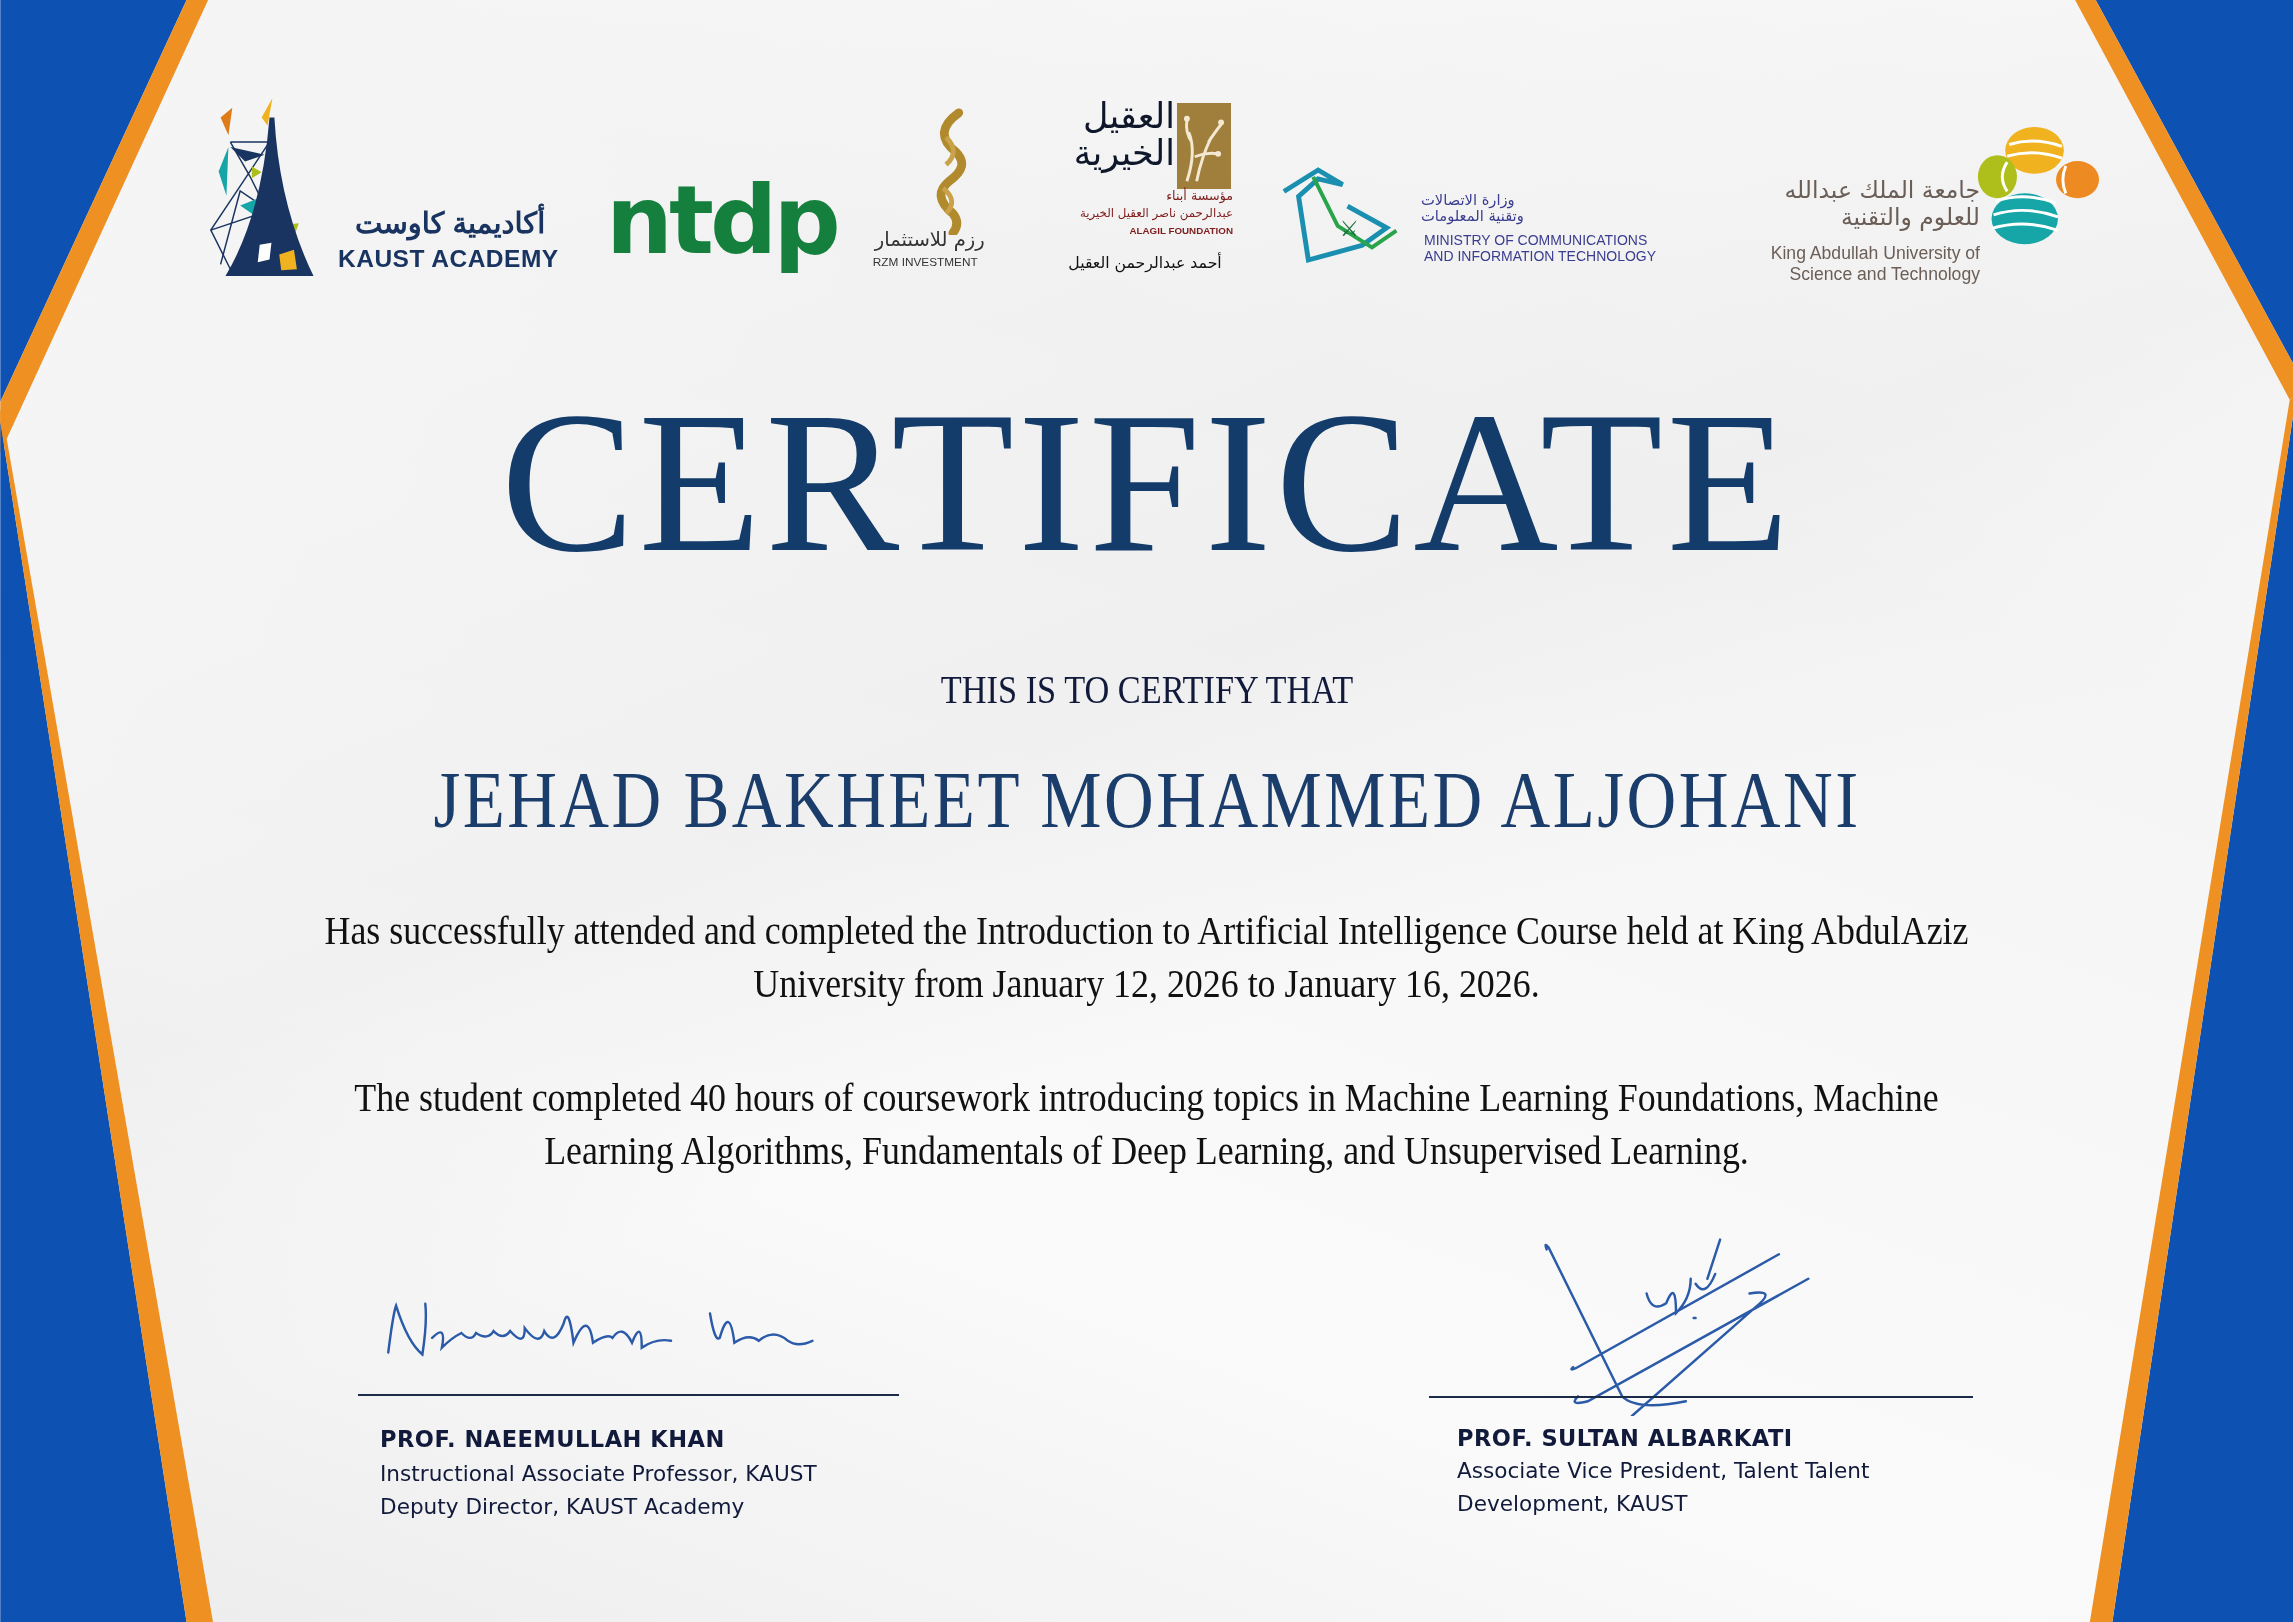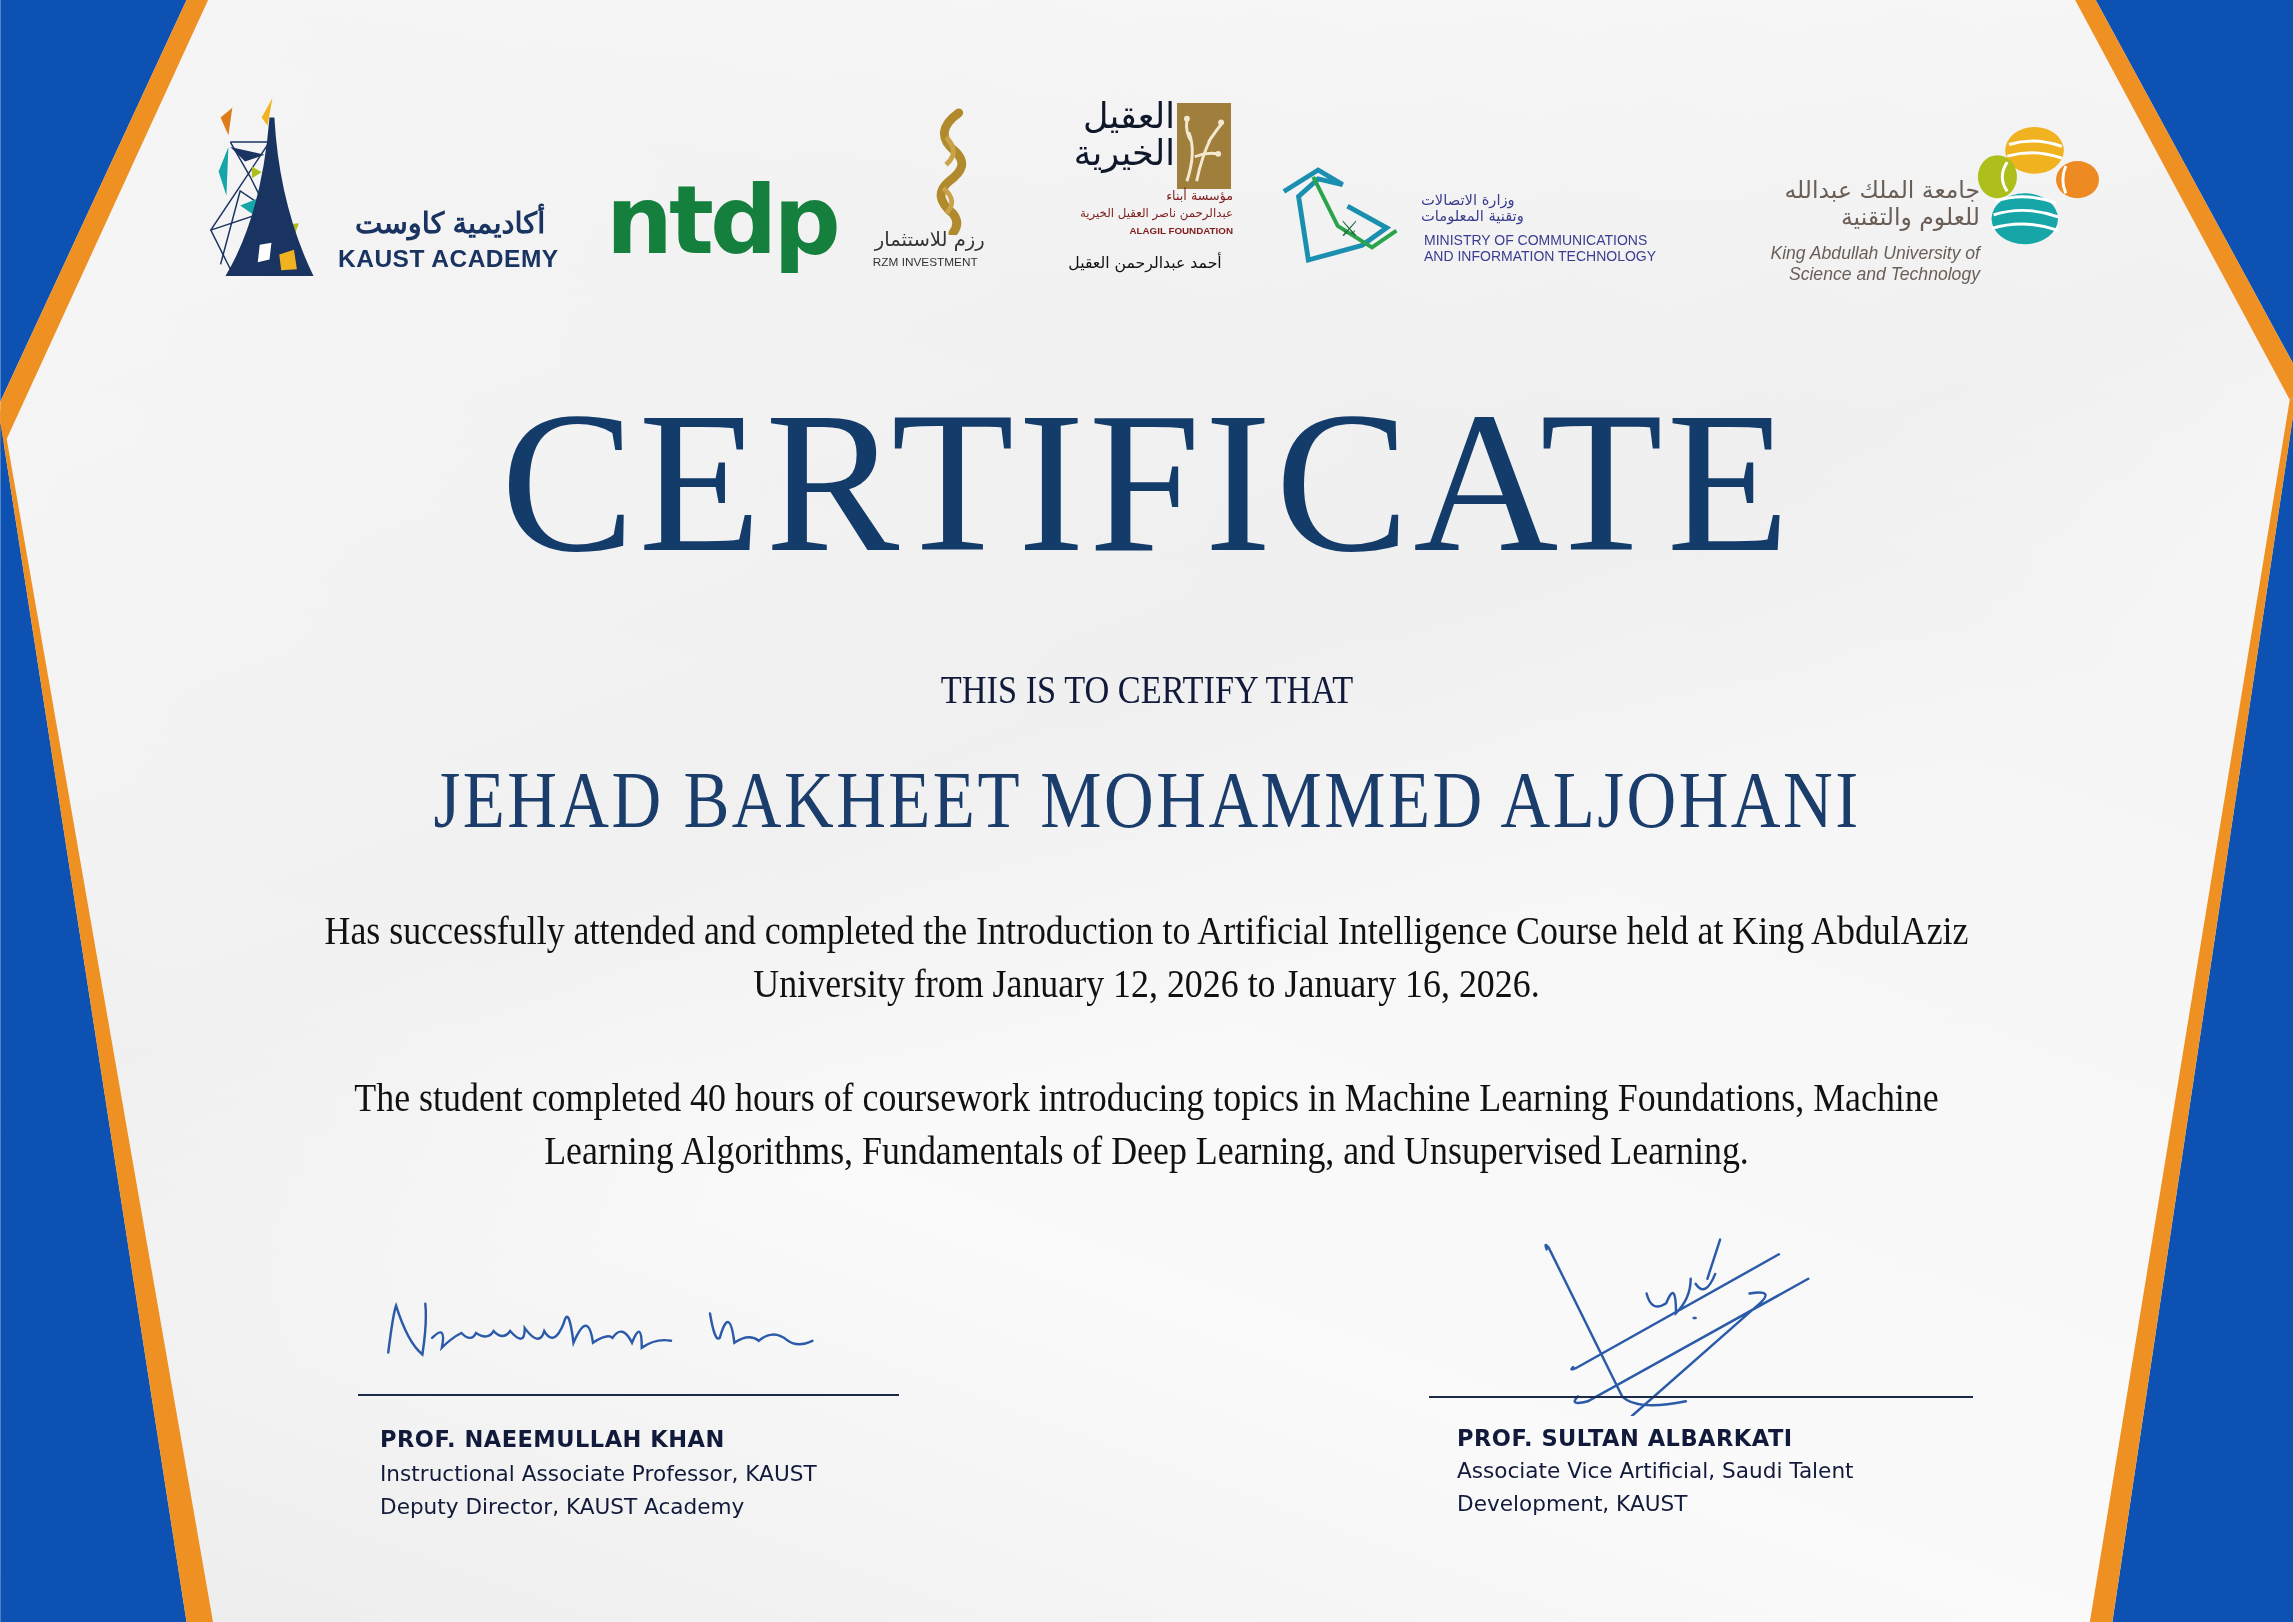--- a/index.html
+++ b/index.html
@@ -24,21 +24,21 @@
   .rzm-en { position:absolute; left:9.8px; top:147px; font-family:"Liberation Sans", sans-serif; font-size:11.8px; color:#333; }
   .logo-alagil { left:1057px; top:98px; width:181px; height:186px; }
   .alagil-ar1 { position:absolute; left:0; top:0; font-family:"DejaVu Sans", sans-serif; font-size:35px; color:#0f172a; direction:rtl; line-height:1.05; width:118px; text-align:right; }
   .alagil-box { position:absolute; left:120px; top:4.9px; width:54px; height:86px; background:#a07f3c; }
   .alagil-small { position:absolute; left:0; width:176px; text-align:right; font-family:"DejaVu Sans", sans-serif; color:#7f1d1d; }
   .logo-mcit { left:1279px; top:167px; width:392px; height:98px; }
   .mcit-ar { position:absolute; left:142px; top:24.5px; font-family:"DejaVu Sans", sans-serif; font-size:14.7px; color:#3a3d8f; direction:rtl; line-height:1.1; width:245px; text-align:left; }
   .mcit-en { position:absolute; left:145px; top:65px; font-family:"Liberation Sans", sans-serif; font-size:14px; color:#3a3d8f; line-height:1.15; }
   .logo-kaust { left:1725px; top:123px; width:382px; height:176px; }
   .kaust-ar { position:absolute; right:127px; top:54px; font-family:"DejaVu Sans", sans-serif; font-size:23.5px; color:#6b5e57; direction:rtl; text-align:right; line-height:1.15; }
-  .kaust-en { position:absolute; right:127px; top:120px; font-family:"Liberation Sans", sans-serif; font-size:17.6px; color:#6b5e57; text-align:right; line-height:1.2;font-style:italic; }
+  .kaust-en { position:absolute; right:127px; top:120px; font-family:"Liberation Sans", sans-serif; font-size:17.6px; color:#6b5e57; text-align:right; line-height:1.2; }
 
   
   .title { top:382px; font-size:201px; color:#143c6a; letter-spacing:3.9px; line-height:1; }
   .certify { top:667px; font-size:39px; color:#111a3a; transform:scaleX(0.88); }
   .recipient { top:760px; font-size:80px; color:#1a3d6b; letter-spacing:2.9px; transform:scaleX(0.86); line-height:1; }
   .para { font-size:39px; color:#111; line-height:53px; transform:scaleX(0.92); }
   .p1 { top:904px; }
   .p2 { top:1071px; }
 
   .sig-line { position:absolute; height:2px; background:#1c2a4a; }
@@ -166,16 +166,16 @@
   <div>Instructional Associate Professor, KAUST</div>
   <div>Deputy Director, KAUST Academy</div>
 </div>
 
 <svg class="abs" style="left:1529px;top:1220px;" width="294" height="196" viewBox="0 0 300 200">
   <path d="M18,30 Q15,22 20,28 L95,180 Q110,195 160,185 M45,150 Q40,155 50,150 L255,35 M105,200 L230,90 Q255,70 225,75 M50,180 Q40,190 60,185 L285,60 M120,75 Q125,95 140,85 Q150,60 150,95 Q165,80 165,60 M170,65 Q180,80 190,55 M182,60 L195,20 M168,100 L170,100" fill="none" stroke="#2a5aa8" stroke-width="2.5" stroke-linecap="round"></path>
 </svg>
 <div class="sig-line" style="left:1429px;top:1396px;width:544px;"></div>
 <div class="sig-name" style="left:1457px;top:1425px;">PROF. SULTAN ALBARKATI</div>
 <div class="sig-role" style="left:1457px;top:1454px;">
-  <div>Associate Vice Artificial, Saudi Talent</div>
+  <div>Associate Vice President, Talent Talent</div>
   <div>Development, KAUST</div>
 </div>
 
 
 </body></html>

